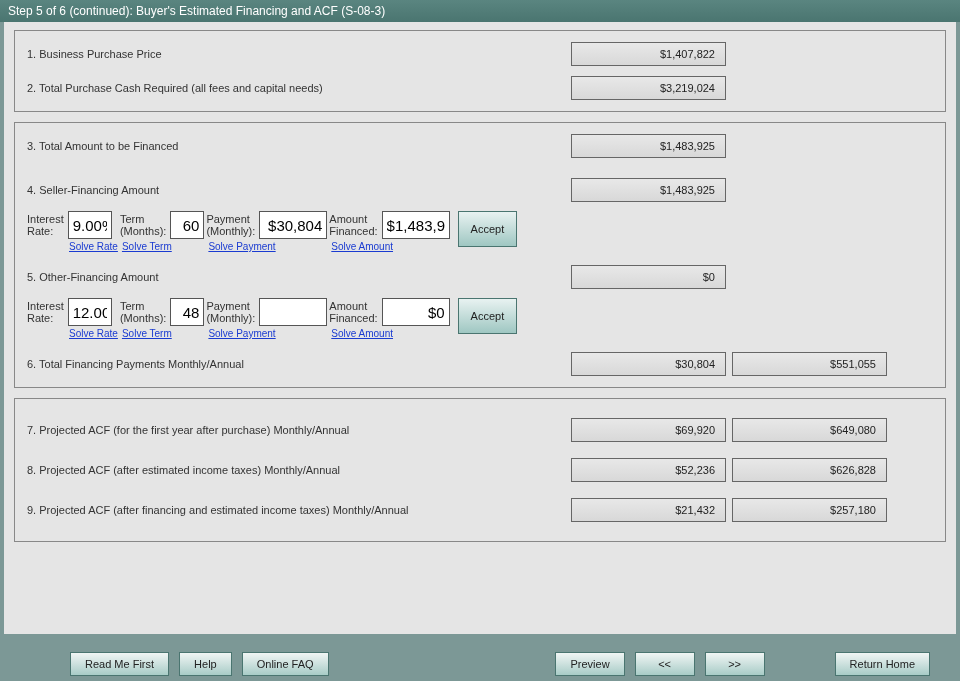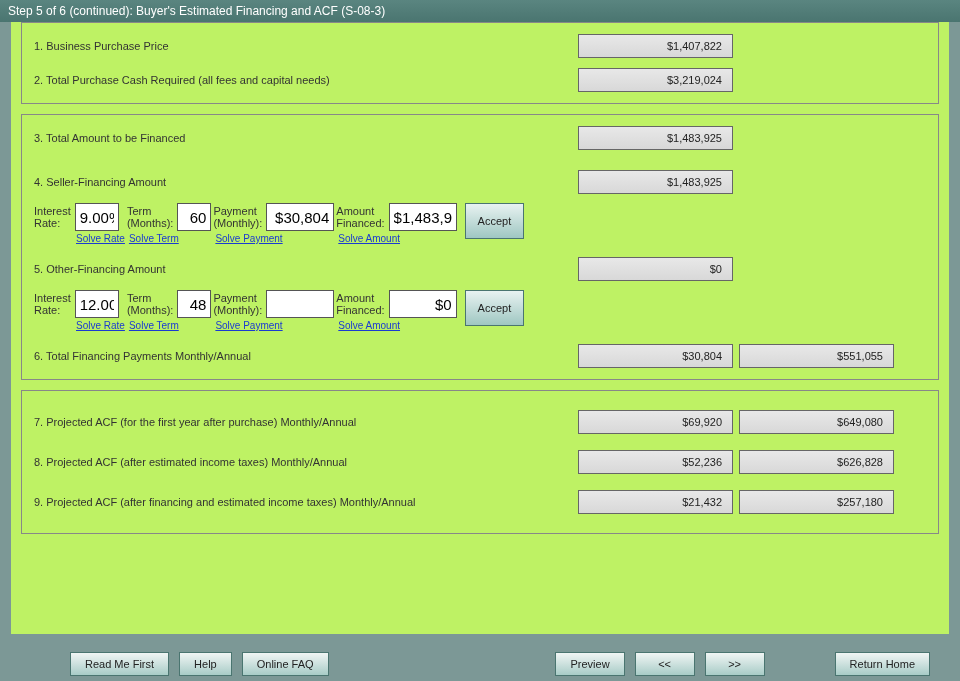--- a/index.html
+++ b/index.html
@@ -14,24 +14,24 @@
     overflow: hidden;
   }
   .title-bar {
     background: linear-gradient(to bottom, #5a8580 0%, #4a7570 100%);
     color: #fff;
     padding: 4px 8px;
     font-size: 12px;
     height: 22px;
   }
   .content-area {
-    background: #bef264;
-    margin: 0 11px;
+    background: #e5e5e5;
+    margin: 0 4px;
     height: 612px;
-    padding: 0 10px;
+    padding: 8px 10px;
     color: #333;
     position: relative;
   }
   .section-box {
     border: 1px solid #888;
     padding: 10px 12px 10px 12px;
     margin-bottom: 10px;
     position: relative;
   }
   .row {

